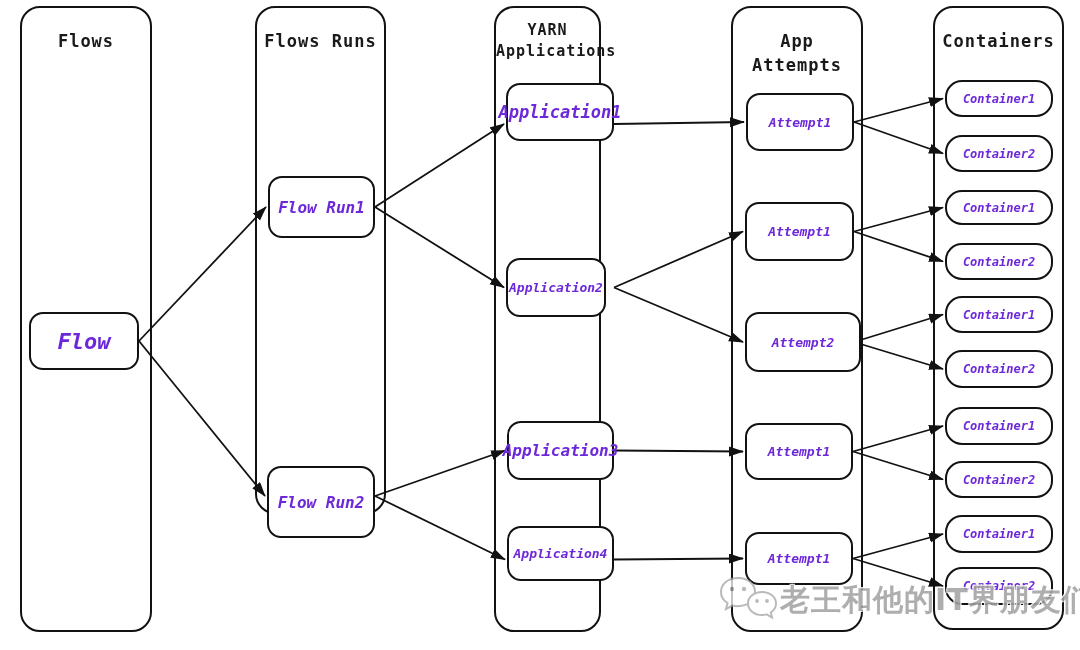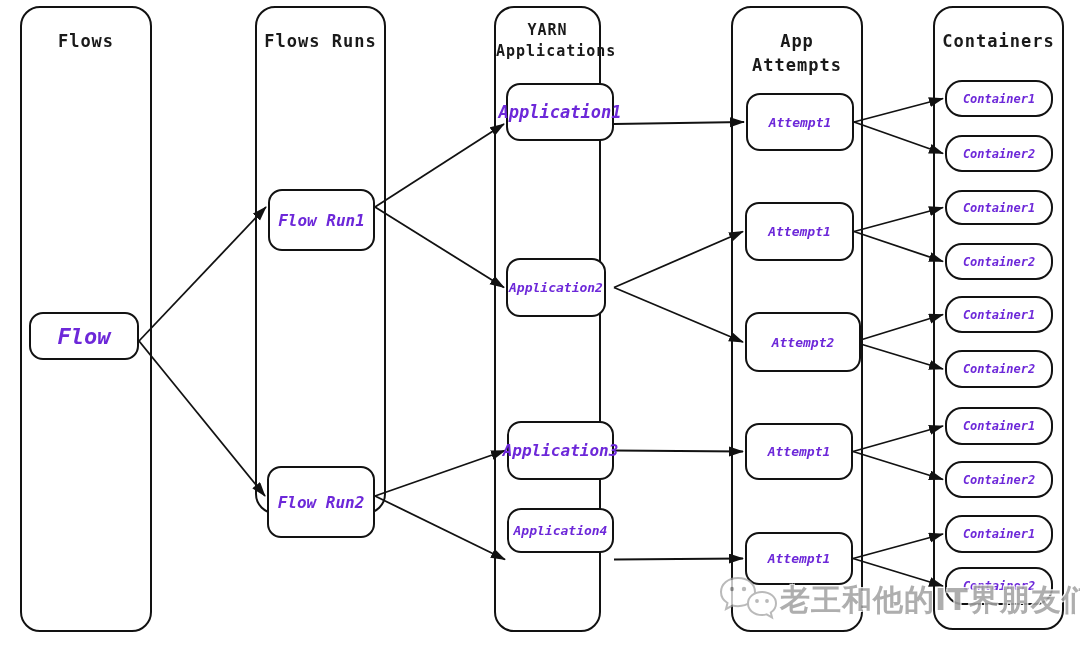--- a/index.html
+++ b/index.html
@@ -140,27 +140,27 @@
           <div>App Attempts</div>
         </div>
       </div>
       <div class="column" style="left: 933px; top: 6px; width: 131px; height: 624px;">
         <div class="col-header">
           <div>Containers</div>
         </div>
       </div>
     </div>
   <div id="nodes-layer">
-      <div class="node" style="left: 29px; top: 312px; width: 110px; height: 48px; font-size: 22px;">Flow</div>
-      <div class="node" style="left: 268px; top: 176px; width: 107px; height: 62px; font-size: 16px; margin-top: 13px;">Flow Run1</div>
+      <div class="node" style="left: 29px; top: 312px; width: 110px; height: 58px; font-size: 22px;">Flow</div>
+      <div class="node" style="left: 268px; top: 176px; width: 107px; height: 62px; font-size: 16px;">Flow Run1</div>
       <div class="node" style="left: 267px; top: 466px; width: 108px; height: 72px; font-size: 16px;">Flow Run2</div>
       <div class="node" style="left: 506px; top: 83px; width: 108px; height: 58px; font-size: 17px;">Application1</div>
       <div class="node" style="left: 506px; top: 258px; width: 100px; height: 59px; font-size: 13px;">Application2</div>
       <div class="node" style="left: 507px; top: 421px; width: 107px; height: 59px; font-size: 16px;">Application3</div>
-      <div class="node" style="left: 507px; top: 508px; width: 107px; height: 45px; font-size: 13px;">Application4</div>
+      <div class="node" style="left: 507px; top: 526px; width: 107px; height: 55px; font-size: 13px;">Application4</div>
       <div class="node" style="left: 746px; top: 93px; width: 108px; height: 58px; font-size: 13px;">Attempt1</div>
       <div class="node" style="left: 745px; top: 202px; width: 109px; height: 59px; font-size: 13px;">Attempt1</div>
       <div class="node" style="left: 745px; top: 312px; width: 116px; height: 60px; font-size: 13px;">Attempt2</div>
       <div class="node" style="left: 745px; top: 423px; width: 108px; height: 57px; font-size: 13px;">Attempt1</div>
       <div class="node" style="left: 745px; top: 532px; width: 108px; height: 53px; font-size: 13px;">Attempt1</div>
       <div class="node pill" style="left: 945px; top: 80px; width: 108px; height: 37px; font-size: 12px;">Container1</div>
       <div class="node pill" style="left: 945px; top: 135px; width: 108px; height: 37px; font-size: 12px;">Container2</div>
       <div class="node pill" style="left: 945px; top: 190px; width: 108px; height: 35px; font-size: 12px;">Container1</div>
       <div class="node pill" style="left: 945px; top: 243px; width: 108px; height: 37px; font-size: 12px;">Container2</div>
       <div class="node pill" style="left: 945px; top: 296px; width: 108px; height: 37px; font-size: 12px;">Container1</div>

